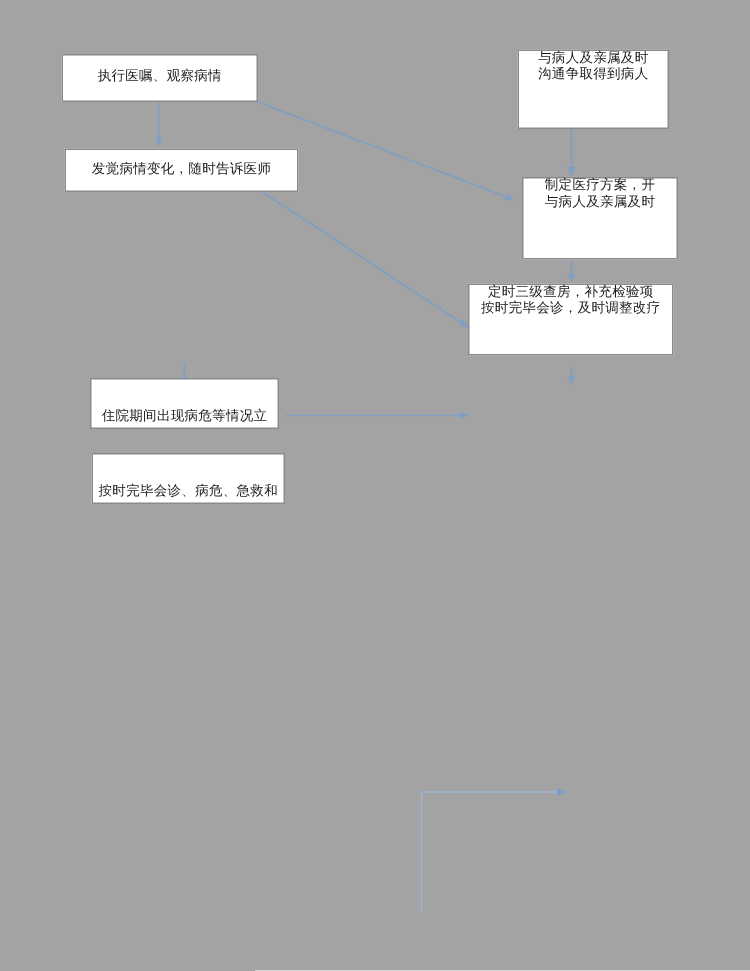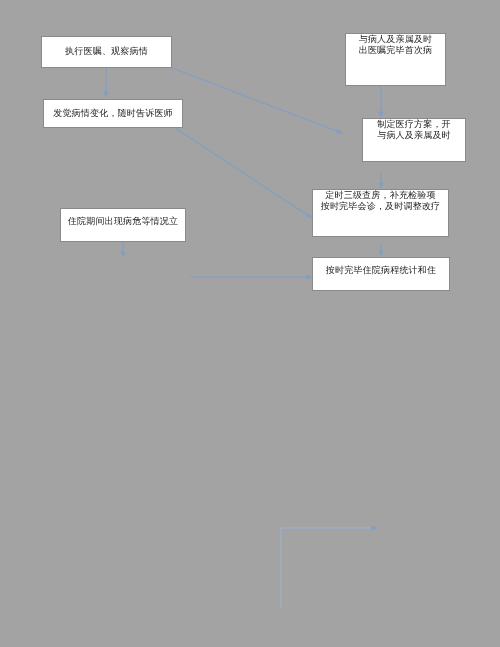--- a/index.html
+++ b/index.html
@@ -34,21 +34,21 @@
     letter-spacing: 0.2px;
     text-align: center;
     white-space: nowrap;
     z-index: 3;
   }
   .node .line {
     display: block;
     padding: 1px 0;
   }
   .node.two-line { justify-content: flex-start; }
-  .node.top-text { justify-content: flex-start; padding-top: 7px; }
+  .node.top-text { justify-content: flex-start; padding-top: 20px; margin-top: 44px; }
 
   .svg-layer {
     position: absolute;
     left: 0;
     top: 0;
     width: 500px;
     height: 647px;
     z-index: 1;
     overflow: visible;
   }
@@ -84,43 +84,43 @@
 
     <line class="conn" x1="190" y1="277" x2="312" y2="277" marker-end="url(#ah)"></line>
 
     <path class="conn-thin" d="M281,608 L281,528 L377,528" marker-end="url(#ah)"></path>
   </svg>
 
   <div class="node" style="left:41px; top:36px; width:131px; height:32px;">
     <span class="line">执行医嘱、观察病情</span>
   </div>
 
-  <div class="node" style="left:43px; top:99px; width:140px; height:29px;">
+  <div class="node" style="left:43px; top:99px; width:156px; height:29px;">
     <span class="line">发觉病情变化，随时告诉医师</span>
   </div>
 
   <div class="node top-text" style="left:60px; top:208px; width:126px; height:34px;">
     <span class="line">住院期间出现病危等情况立</span>
     <span class="line"></span>
   </div>
 
+  <div class="node top-text" style="left:61px; top:258px; width:129px; height:34px;">
+    <span class="line">按时完毕会诊、病危、急救和</span>
+    <span class="line"></span>
+  </div>
 
   <div class="node two-line" style="left:345px; top:33px; width:101px; height:53px;">
     <span class="line">与病人及亲属及时</span>
-    <span class="line">出医嘱完毕首次病</span>
+    <span class="line">沟通争取得到病人</span>
   </div>
 
-  <div class="node two-line" style="left:362px; top:118px; width:104px; height:44px;">
+  <div class="node two-line" style="left:348px; top:118px; width:104px; height:55px;">
     <span class="line">制定医疗方案，开</span>
     <span class="line">与病人及亲属及时</span>
   </div>
 
   <div class="node two-line" style="left:312px; top:189px; width:137px; height:48px;">
     <span class="line">定时三级查房，补充检验项</span>
     <span class="line">按时完毕会诊，及时调整改疗</span>
   </div>
 
-  <div class="node top-text" style="left:312px; top:257px; width:138px; height:34px;">
-    <span class="line">按时完毕住院病程统计和住</span>
-    <span class="line"></span>
-  </div>
 
 </div>
 
 </body></html>

